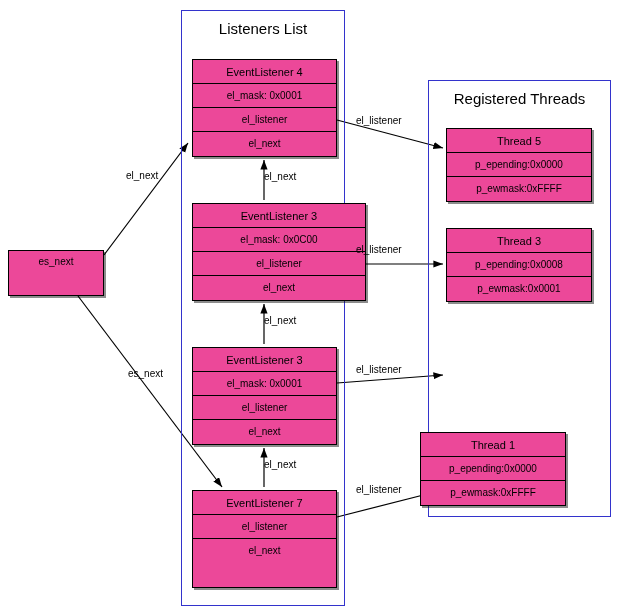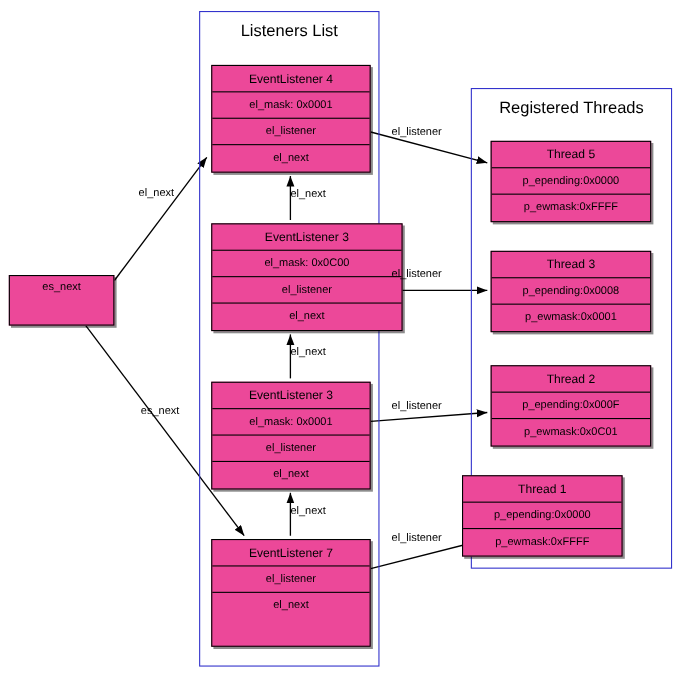--- a/index.html
+++ b/index.html
@@ -143,25 +143,20 @@
     <div class="row">p_epending:0x0000</div>
     <div class="row">p_ewmask:0xFFFF</div>
   </div>
 
   <div class="node thread" style="left:446px; top:228px; width:146px; height:74px;">
     <div class="row head">Thread 3</div>
     <div class="row">p_epending:0x0008</div>
     <div class="row">p_ewmask:0x0001</div>
   </div>
 
-  <div class="node thread" style="left:446px; top:332px; width:146px; height:74px;">
-    <div class="row head">Thread 2</div>
-    <div class="row">p_epending:0x000F</div>
-    <div class="row">p_ewmask:0x0C01</div>
-  </div>
 
   <div class="node thread" style="left:420px; top:432px; width:146px; height:74px;">
     <div class="row head">Thread 1</div>
     <div class="row">p_epending:0x0000</div>
     <div class="row">p_ewmask:0xFFFF</div>
   </div>
 
   <div class="edge-label" style="left:126px; top:170px;">el_next</div>
   <div class="edge-label" style="left:128px; top:368px;">es_next</div>
   <div class="edge-label" style="left:264px; top:171px;">el_next</div>

